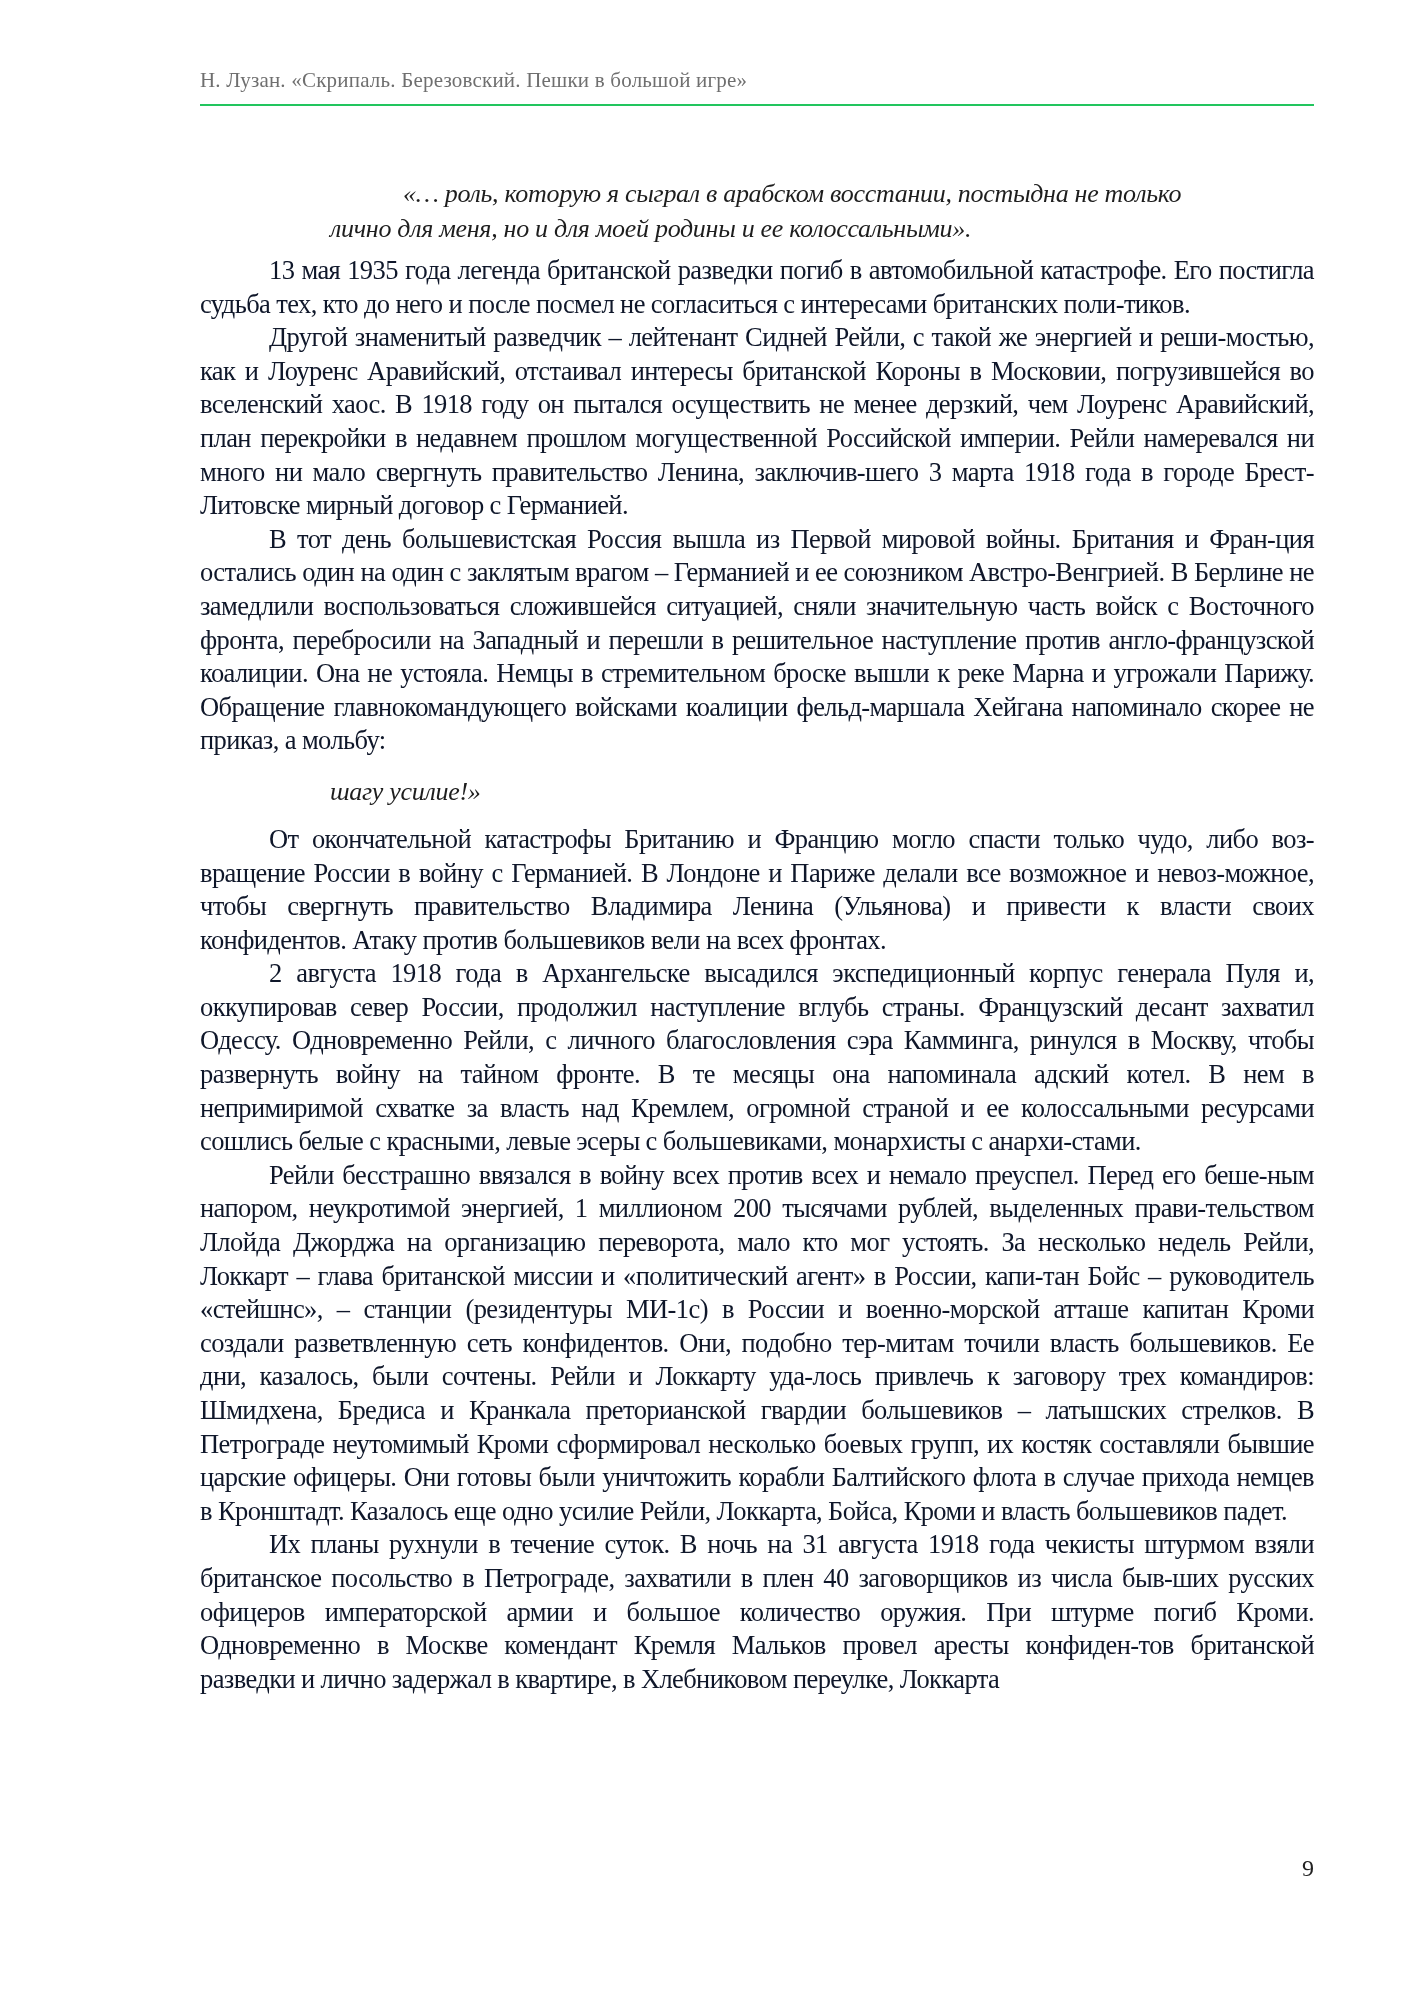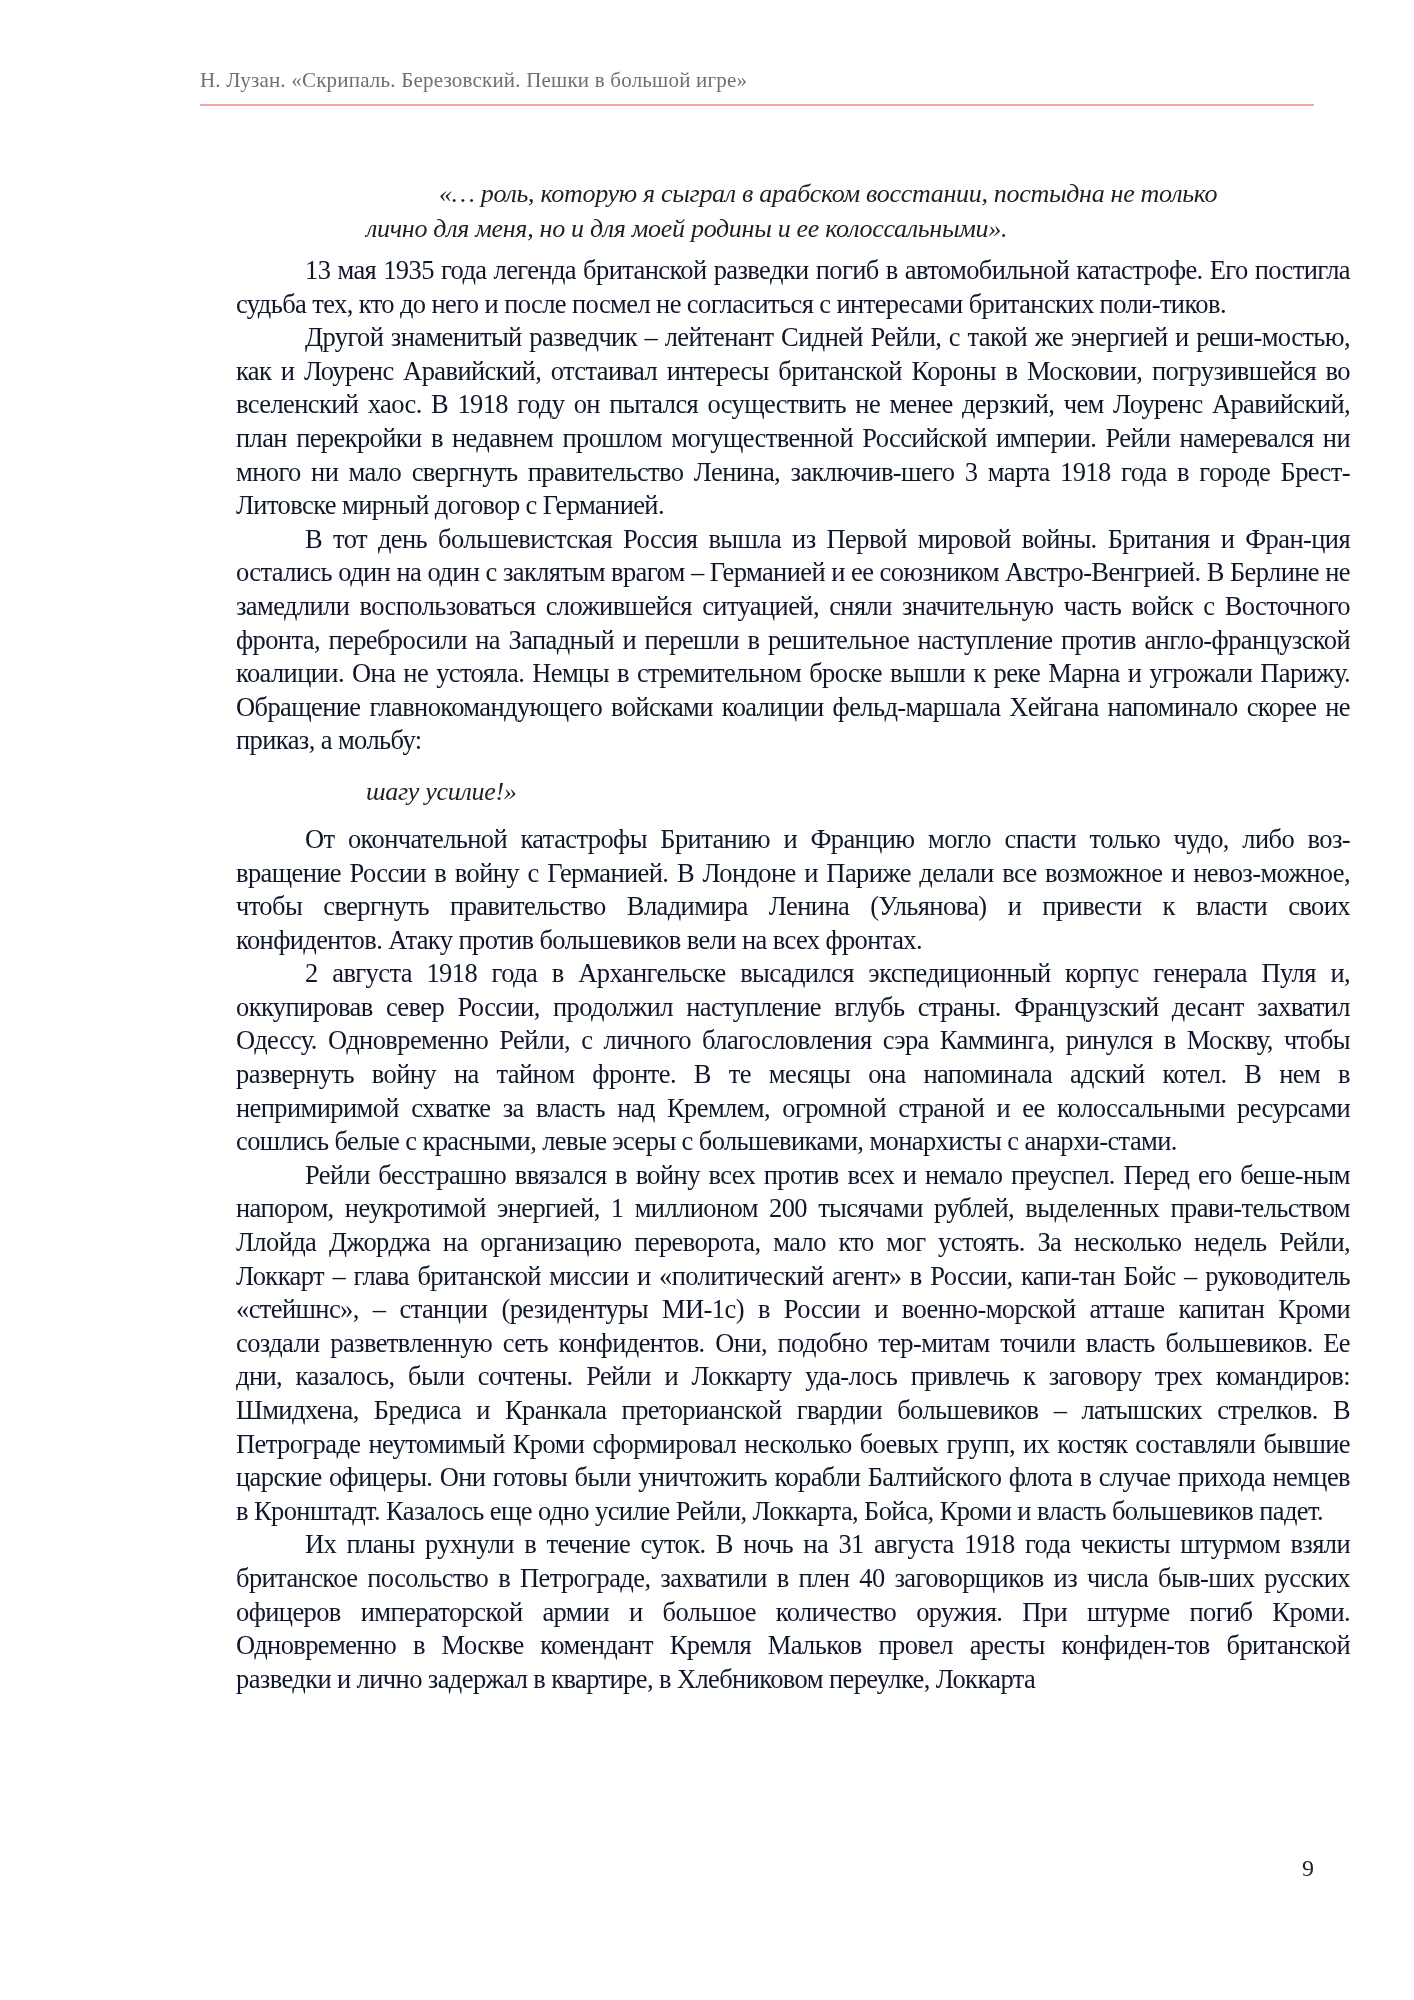--- a/index.html
+++ b/index.html
@@ -14,37 +14,36 @@
       overflow: hidden;
       font-family: "Liberation Serif", "DejaVu Serif", serif;
       color: #1a1a1a;
     }
     .running-header {
       position: absolute;
       left: 200px;
       top: 64px;
       width: 1114px;
       height: 40px;
-      border-bottom: 2px solid #fca5a5;
+      border-bottom: 2px solid #22c55e;
     }
     .running-header-text {
       position: absolute;
       left: 0;
       top: 4px;
       font-size: 21px;
       color: #6f6f6f;
       letter-spacing: 0.2px;
       white-space: nowrap;
     }
     .body-text {
       position: absolute;
       left: 200px;
       top: 176px;
       width: 1114px;
-      margin-left: 36px;
     }
     .epigraph {
       margin: 0 0 8px 0;
       padding-left: 130px;
       padding-right: 90px;
       font-style: italic;
       font-size: 26px;
       line-height: 35px;
       color: #1e1e1e;
       letter-spacing: -0.3px;

